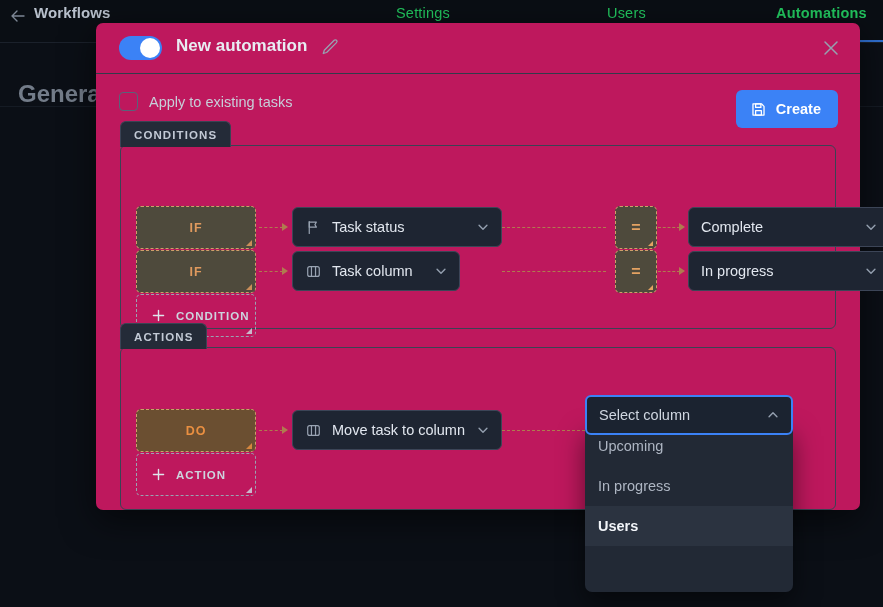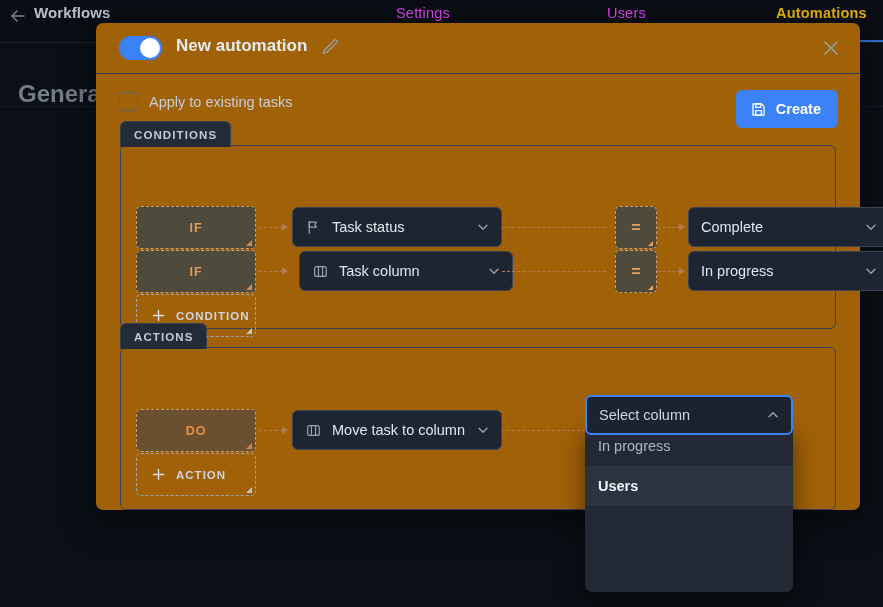--- a/index.html
+++ b/index.html
@@ -38,26 +38,26 @@
     left: 34px; top: 4px;
     font-size: 15px;
     font-weight: 700;
     color: #b8c0cc;
     letter-spacing: .1px;
   }
   .bg-tab {
     position: absolute;
     top: 5px;
     font-size: 14.5px;
-    color: #d946ef;
+    color: #22c55e;
     letter-spacing: .2px;
   }
   .bg-tab.t0 { left: 396px; }
   .bg-tab.t1 { left: 607px; }
-  .bg-tab.t2 { left: 776px; color: #eab308; font-weight: 700; }
+  .bg-tab.t2 { left: 776px; color: #22c55e; font-weight: 700; }
   .bg-tab-underline {
     position: absolute;
     left: 770px; top: 40px;
     width: 113px; height: 2px;
     background: #2f6fd0;
   }
   .bg-divider {
     position: absolute;
     left: 0; top: 42px;
     width: 883px; height: 1px;
@@ -75,21 +75,21 @@
     left: 0; top: 106px;
     width: 883px; height: 1px;
     background: #151b24;
   }
 
   
   .modal {
     position: absolute;
     left: 96px; top: 23px;
     width: 764px; height: 487px;
-    background: #a16207;
+    background: #be185d;
     border-radius: 7px;
     box-shadow: 0 10px 34px rgba(0,0,0,.55);
   }
   .modal-header {
     position: relative;
     height: 50px;
   }
   .modal-header-rule {
     position: absolute;
     left: 0; top: 50px;
@@ -456,21 +456,21 @@
 
     <div class="row" style="left:40px; top:227px;">
       <div class="chip chip-if">
         <span>IF</span>
         <span class="handle"></span>
       </div>
     </div>
     <div class="conn" style="left:163px; top:248px; width:24px;"></div>
     <div class="conn-arrow" style="left:186px; top:244px;"></div>
 
-    <div class="select" style="position:absolute; left:203px; top:228px; width:214px;">
+    <div class="select" style="position:absolute; left:196px; top:228px; width:168px;">
       <span class="leadicon">
         <svg width="17" height="17" viewBox="0 0 20 20" fill="none" stroke="currentColor" stroke-width="1.4" stroke-linejoin="round">
           <rect x="3.2" y="4.2" width="13.6" height="11.6" rx="2.4"></rect>
           <path d="M7.6 4.2v11.6M12.4 4.2v11.6"></path>
         </svg>
       </span>
       <span class="value">Task column</span>
       <span class="caret">
         <svg width="14" height="14" viewBox="0 0 16 16" fill="none" stroke="currentColor" stroke-width="1.6" stroke-linecap="round" stroke-linejoin="round">
             <path d="M3.5 6l4.5 4.5L12.5 6"></path>
@@ -556,20 +556,23 @@
     <span class="value">Select column</span>
     <span class="caret">
       <svg width="14" height="14" viewBox="0 0 16 16" fill="none" stroke="currentColor" stroke-width="1.6" stroke-linecap="round" stroke-linejoin="round">
           <path d="M3.5 10L8 5.5l4.5 4.5"></path>
         </svg>
     </span>
   </div>
 
   <div class="dropdown">
     <div class="dd-item">
+      <span>Upcoming</span>
+    </div>
+    <div class="dd-item">
       <span>In progress</span>
     </div>
     <div class="dd-item active">
       <span>Users</span>
     </div>
   </div>
 
 </div>
 
 </body></html>

